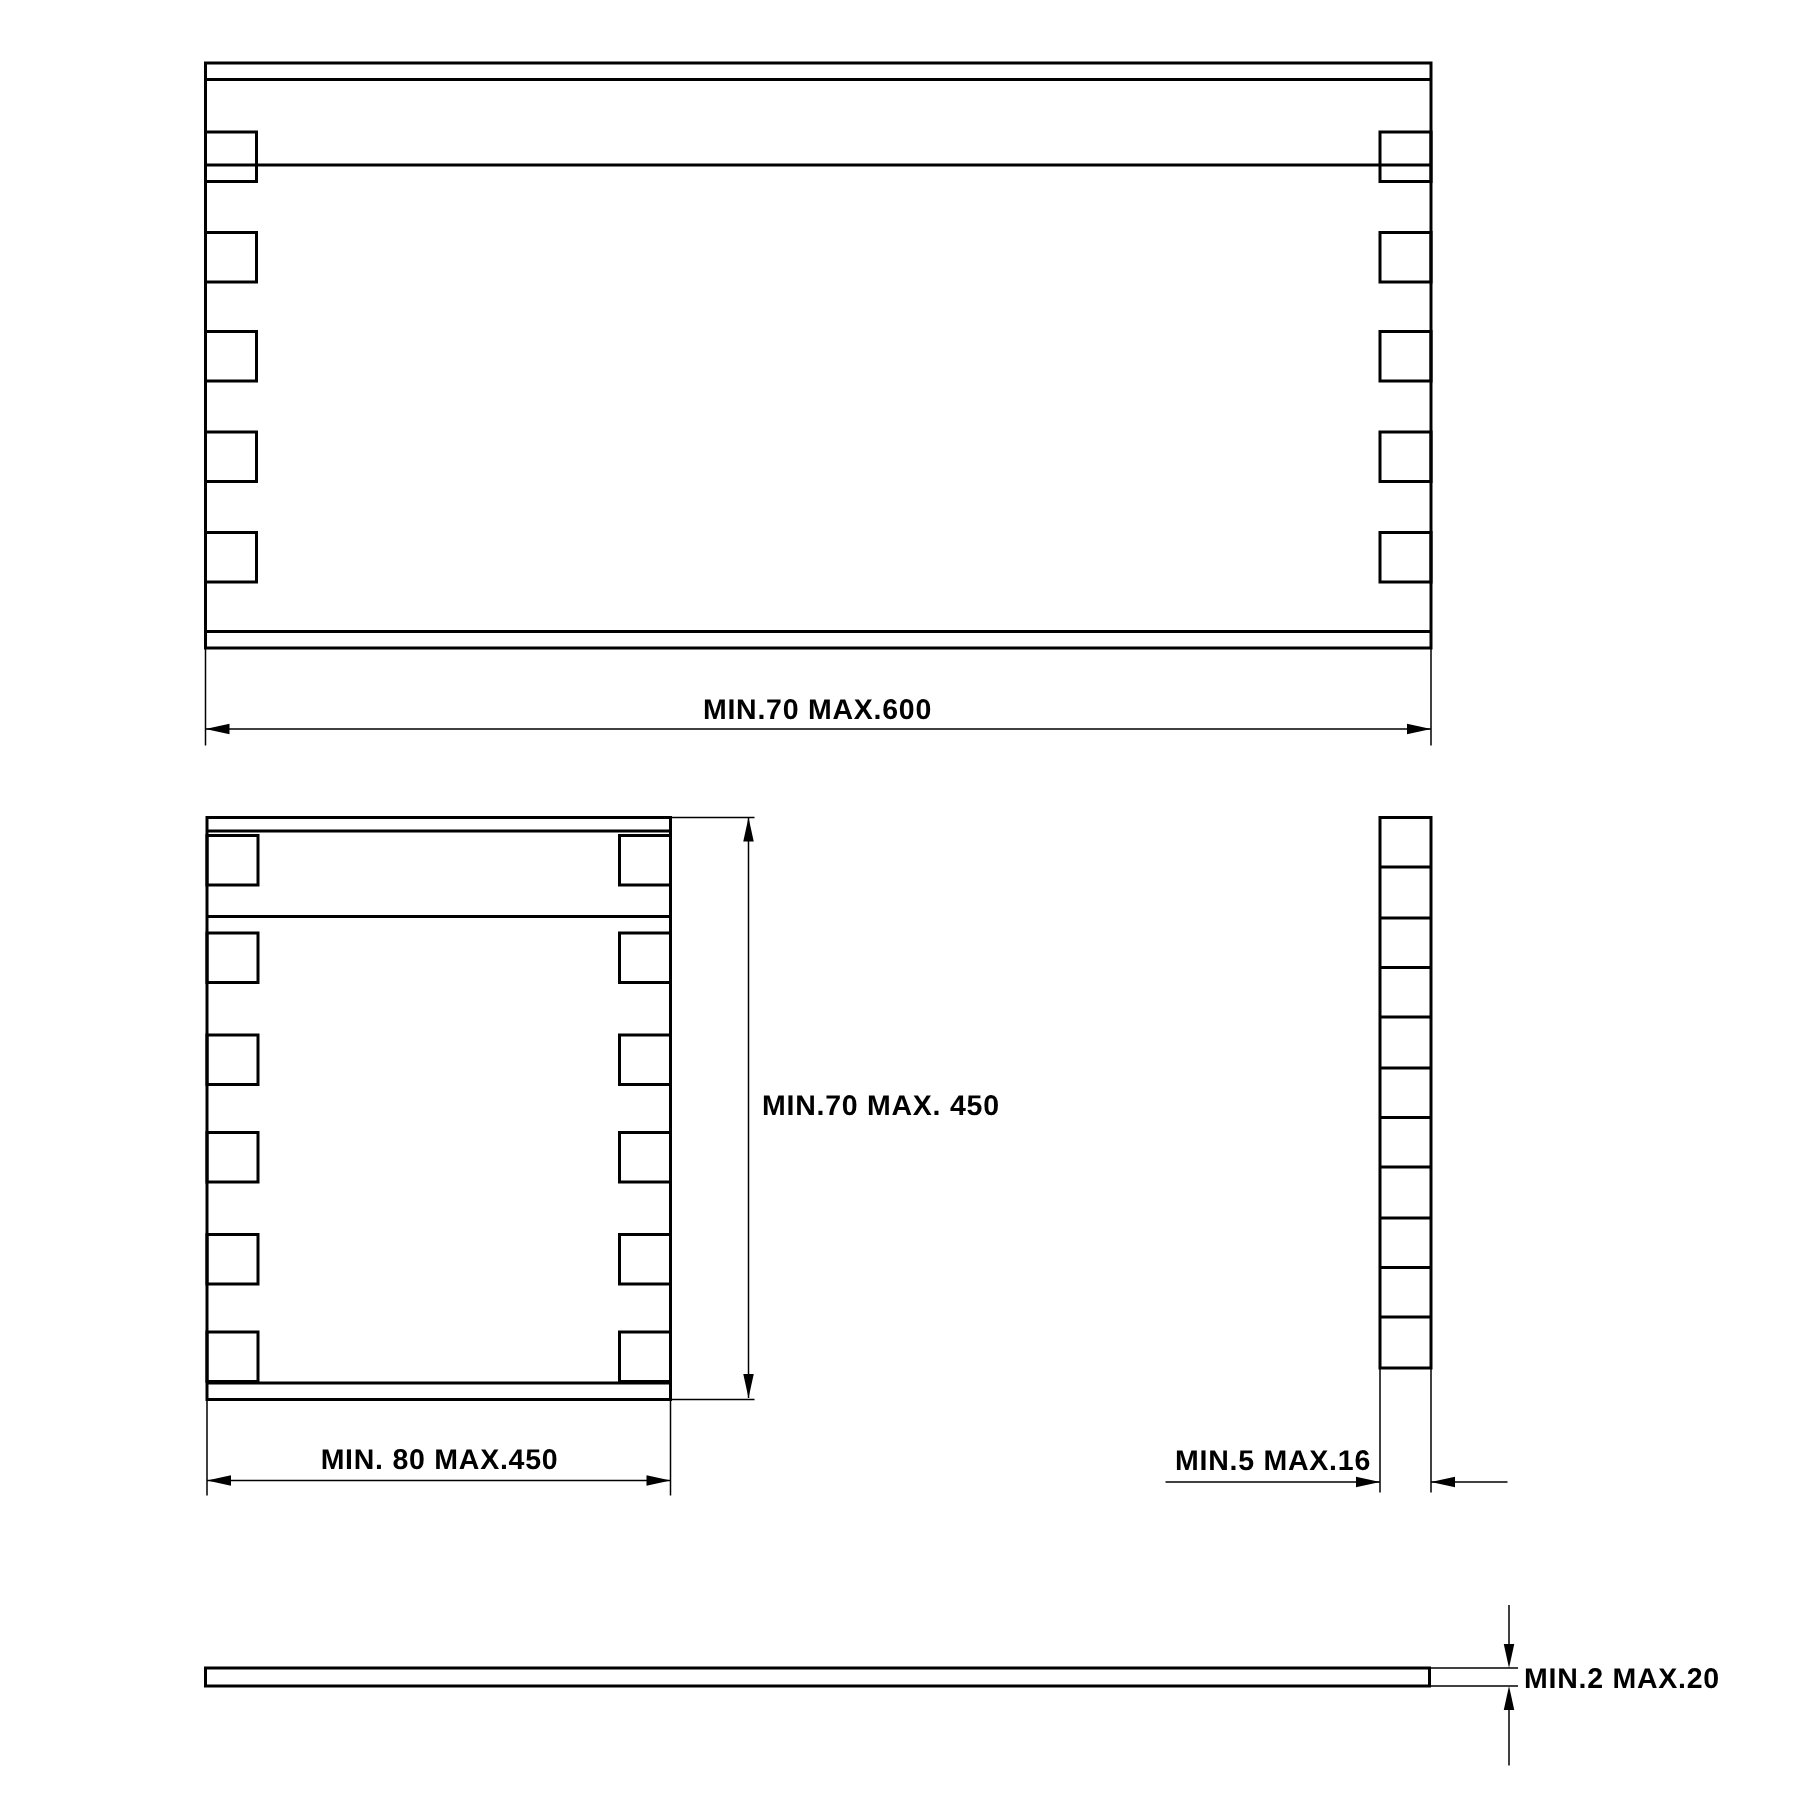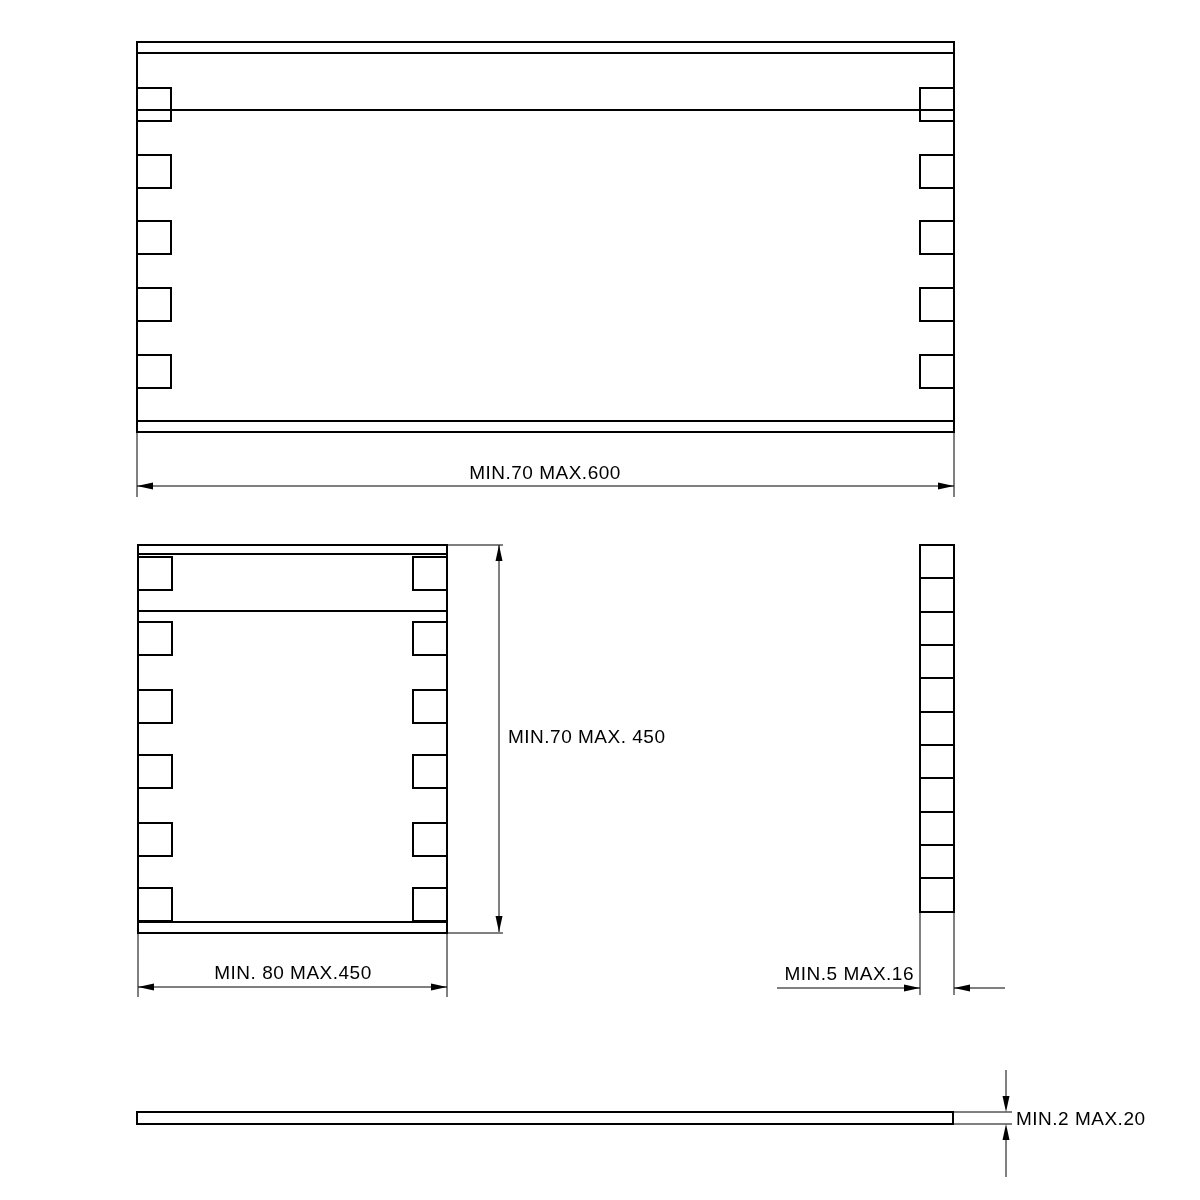--- a/index.html
+++ b/index.html
@@ -6,20 +6,21 @@
     margin: 0;
     padding: 0;
     background: #ffffff;
   }
   .canvas {
     position: relative;
     width: 1200px;
     height: 1200px;
     background: #ffffff;
     font-family: "Liberation Sans", sans-serif;
+    font-weight: bold;
   }
   svg { display: block; }
   .outline {
     fill: none;
     stroke: #000000;
     stroke-width: 2;
   }
   .inner-line {
     stroke: #000000;
     stroke-width: 2;

